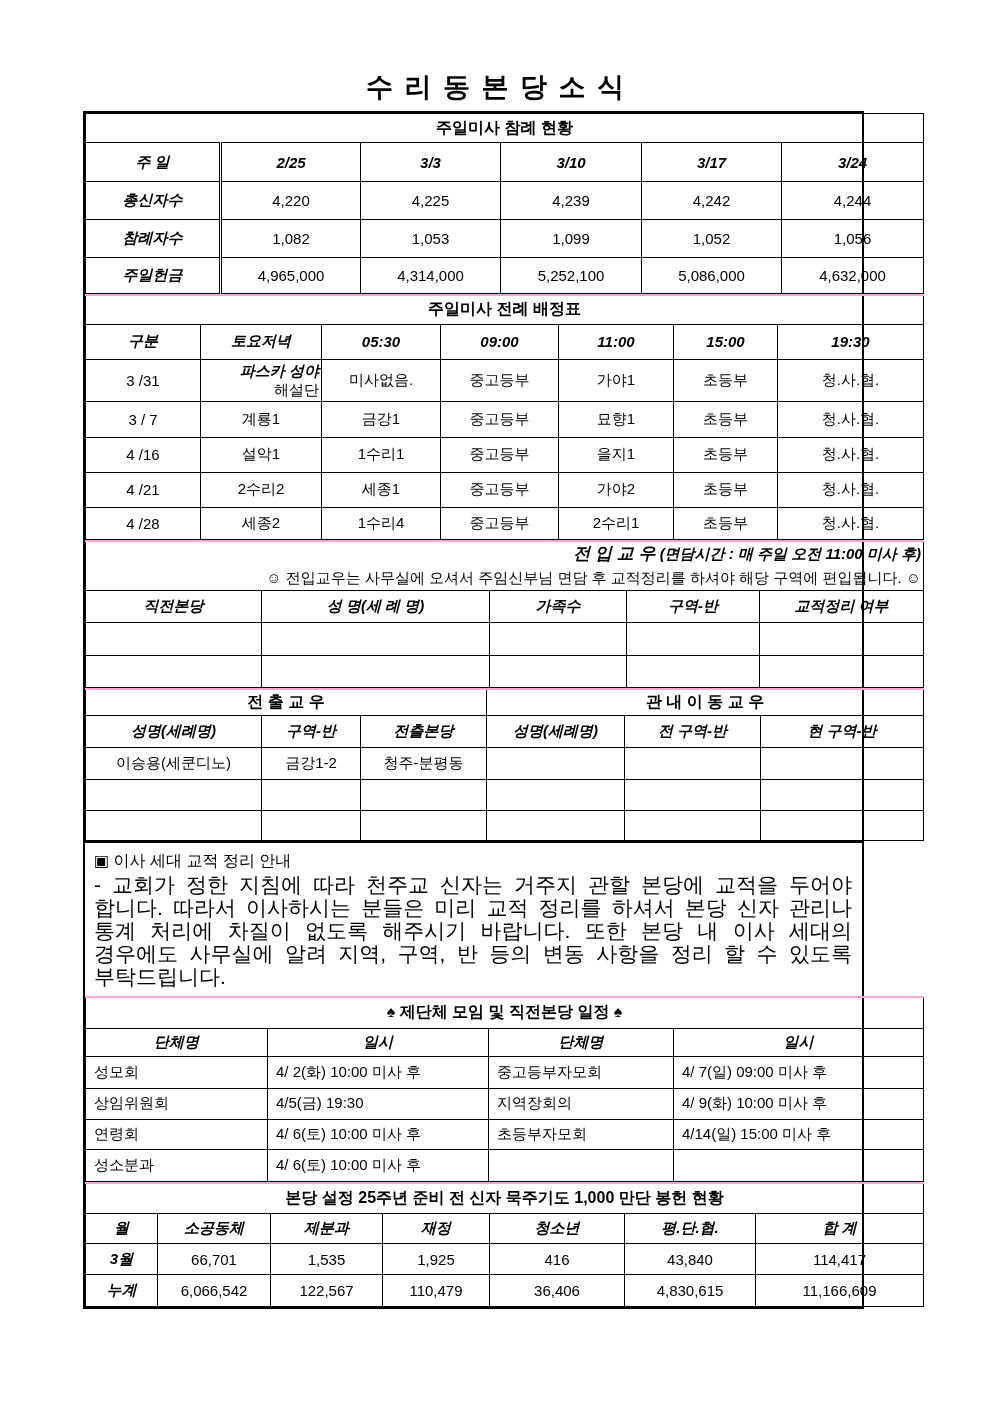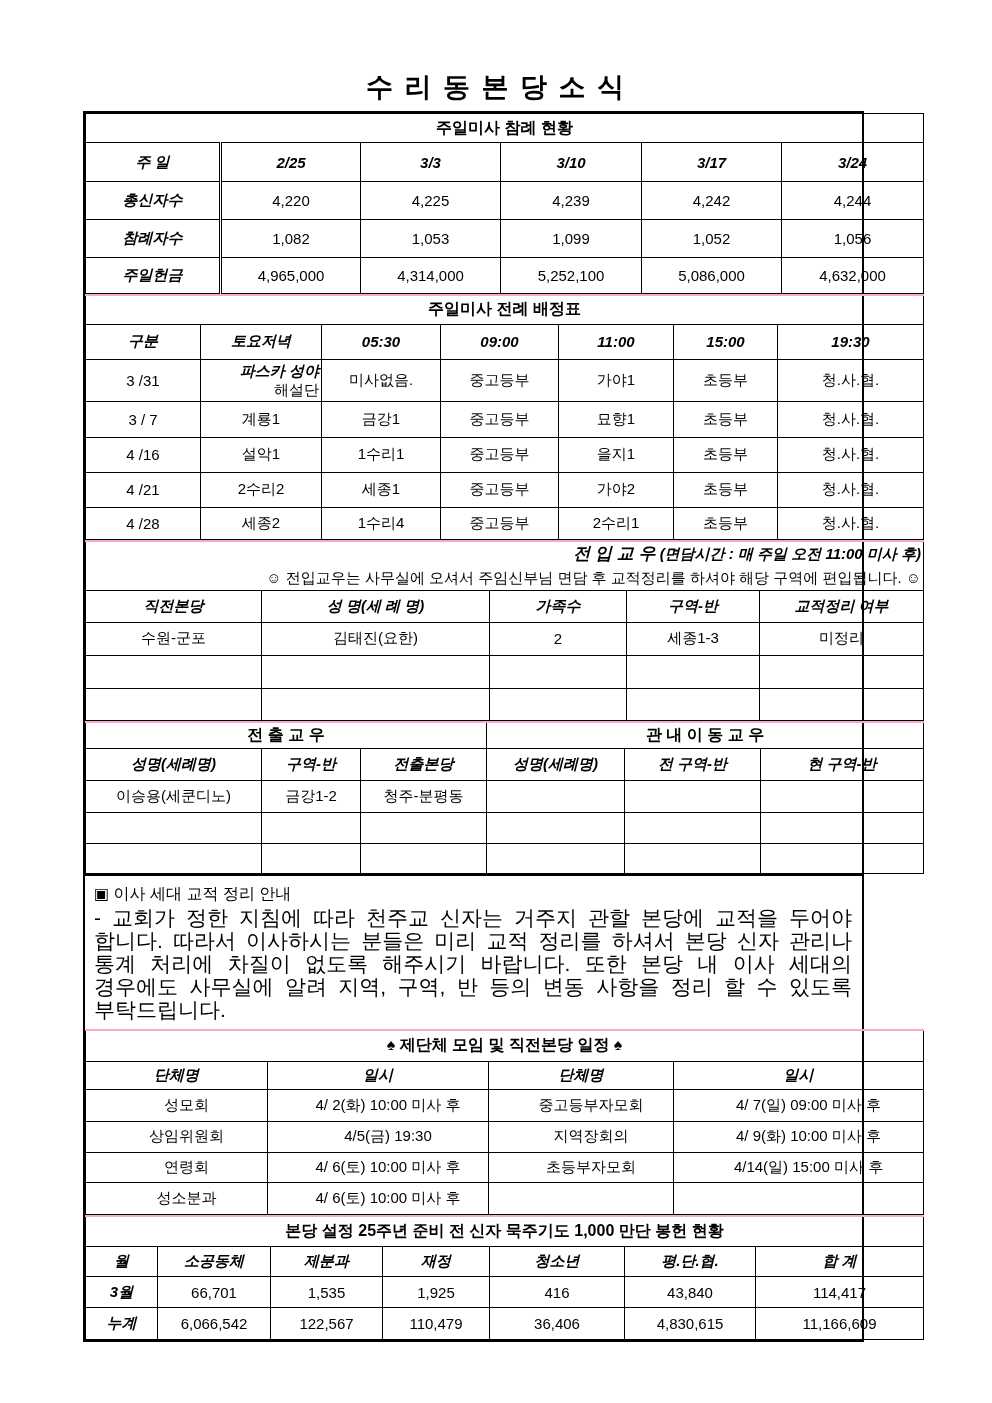--- a/index.html
+++ b/index.html
@@ -32,21 +32,21 @@
   td {
     border:1px solid #000;
     text-align:center;
     font-size:15px;
     padding:0 2px;
     overflow:hidden;
     vertical-align:middle;
   }
   .sect-title td { font-size:16px; font-weight:bold; }
   .b { font-weight:bold;font-style:italic; }
-  .left { text-align:center; padding-left:22px; }
+  .left { text-align:left; padding-left:8px; }
   .dblr { border-right:3px double #000; }
   .two-line { line-height:19px;text-align:right; }
   .notice {
     border-top:2px solid #000;
     padding:6px 10px 8px 9px;
     min-height:115px;
   }
   .notice-heading { font-size:16px; font-weight:normal; line-height:24px; }
   .notice-body {
     font-size:21px;
@@ -201,27 +201,20 @@
       </td>
     </tr>
     <tr style="height:32px">
       <td class="b">직전본당</td>
       <td class="b">성 명(세 례 명)</td>
       <td class="b">가족수</td>
       <td class="b">구역-반</td>
       <td class="b">교적정리 여부</td>
     </tr>
     <tr style="height:33px">
-      <td>수원-군포</td>
-      <td>김태진(요한)</td>
-      <td>2</td>
-      <td>세종1-3</td>
-      <td>미정리</td>
-    </tr>
-    <tr style="height:33px">
       <td></td>
       <td></td>
       <td></td>
       <td></td>
       <td></td>
     </tr>
     <tr style="height:32px">
       <td></td>
       <td></td>
       <td></td>

